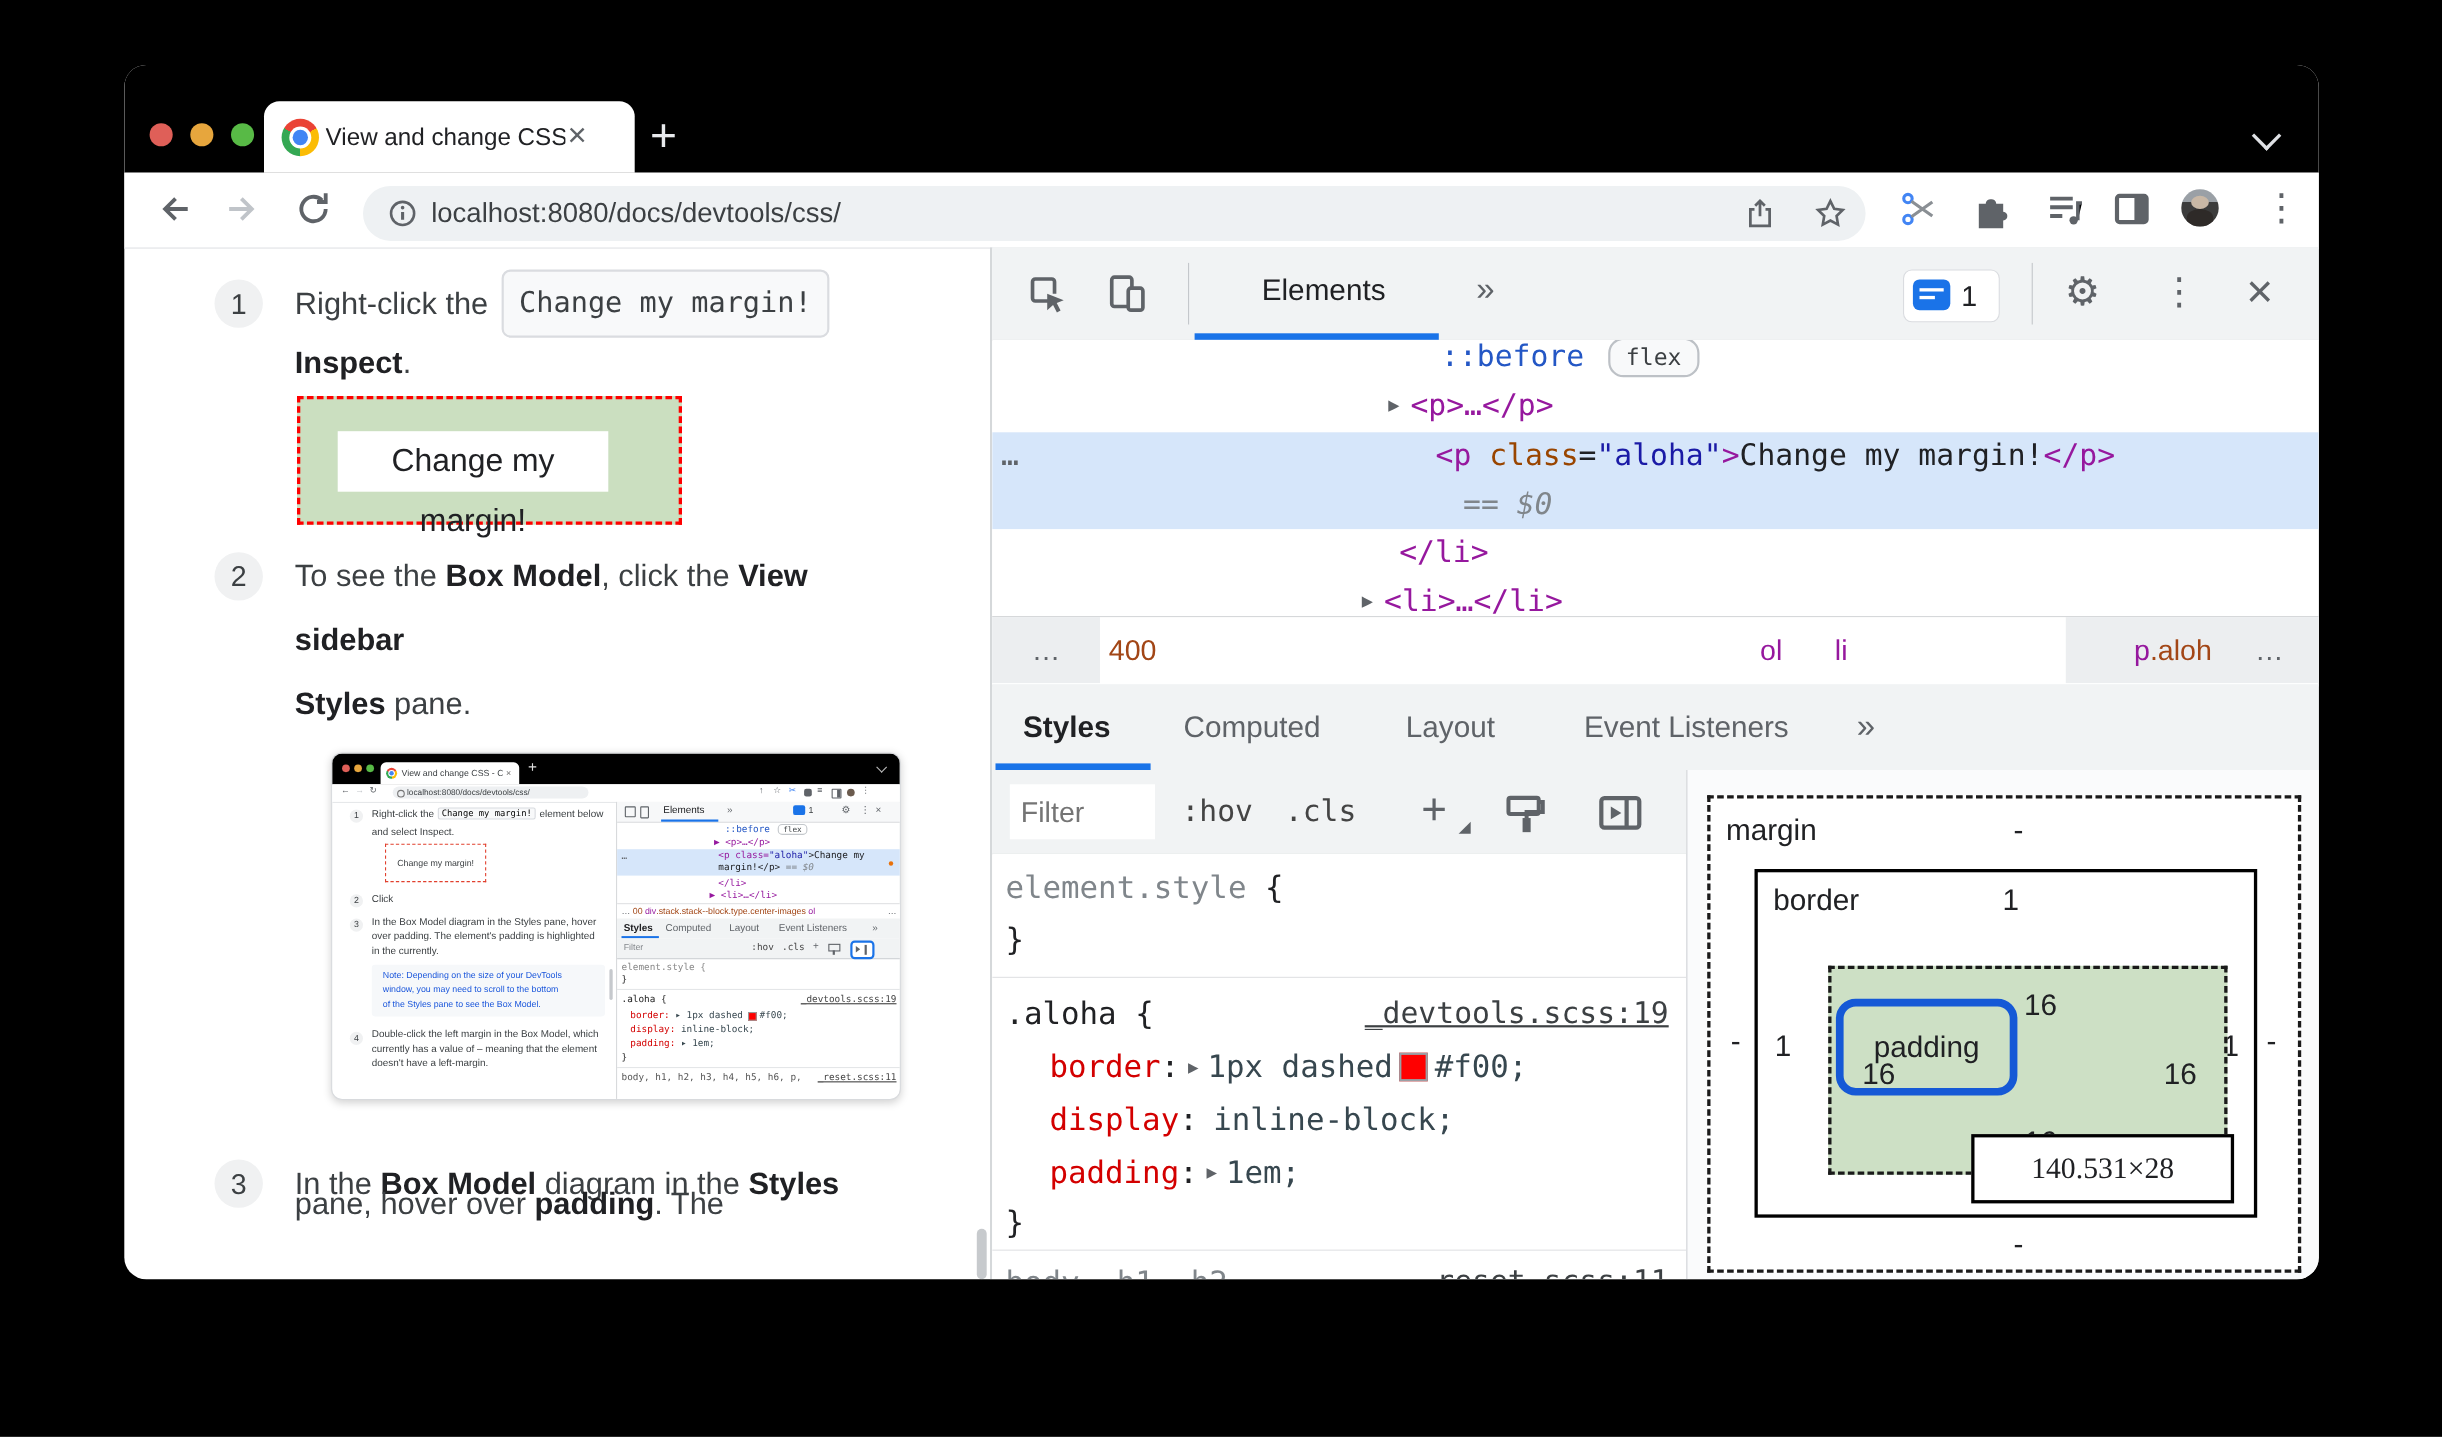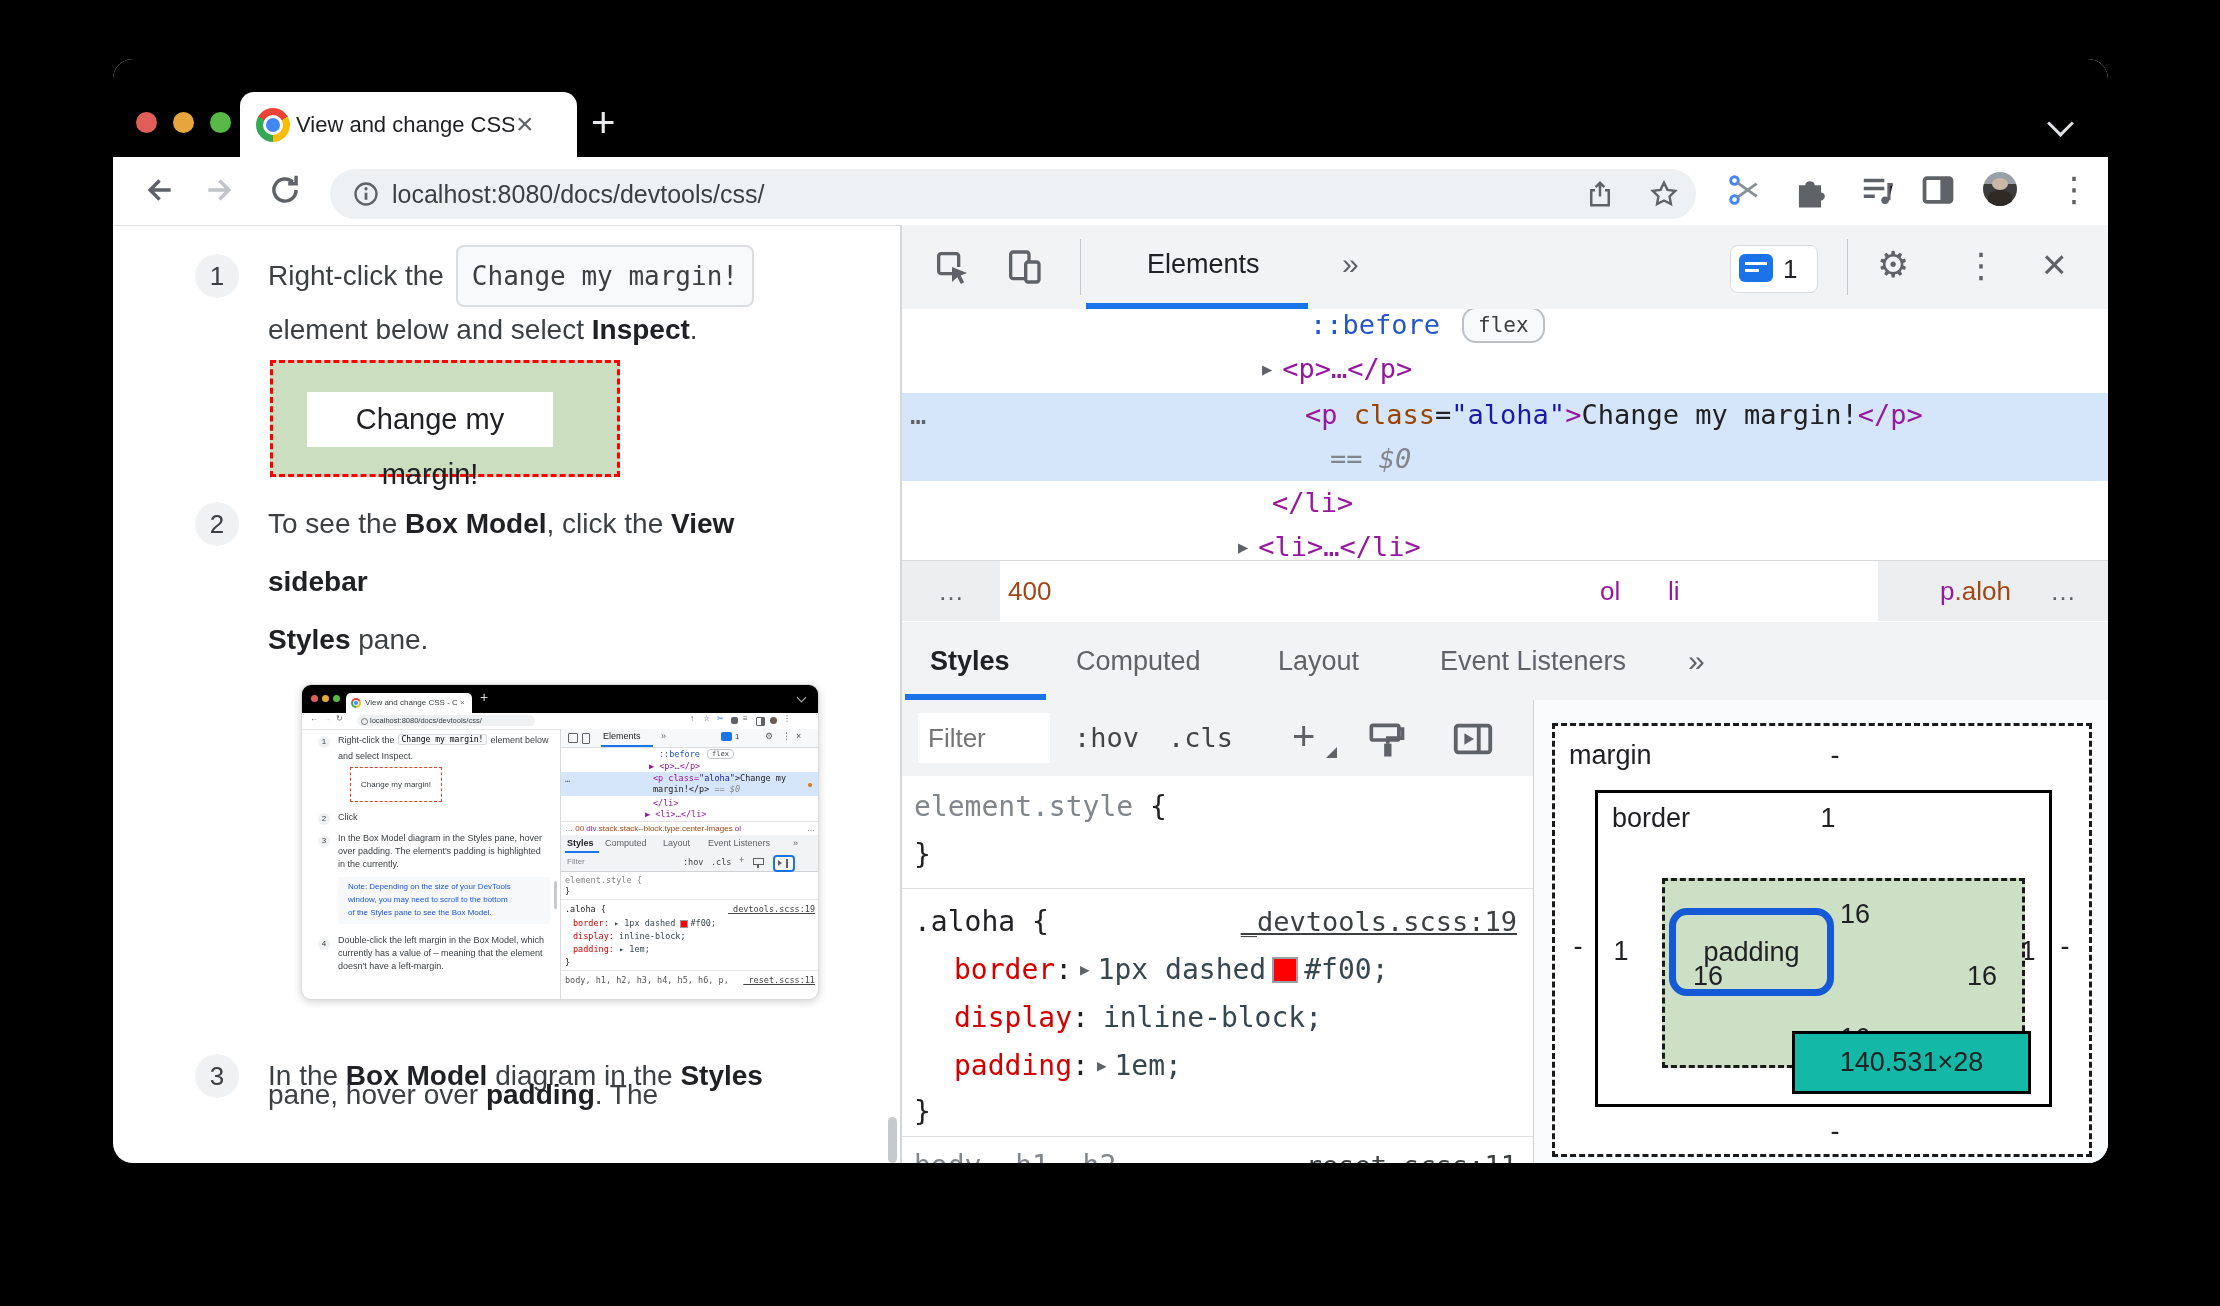--- a/index.html
+++ b/index.html
@@ -67,21 +67,21 @@
   .propn{color:#d30000;} .propv{color:#37474f;}
   .swatch{width:22px;height:22px;background:#ff0000;border:2px solid #9aa0a6;margin:0 6px;}
   .slink{color:#3c4043;text-decoration:underline;font-size:27px;}
   .varrow{color:#5f6368;font-size:16px;margin:0 8px;}
   .boxmodelpane{left:1420px;top:641px;width:575px;height:463px;background:#fafbfc;border-left:1px solid #d0d3d6;}
   .bm-label{font-size:27px;color:#202124;}
   .bm-num{font-size:27px;color:#202124;text-align:center;}
   .bm-margin{left:18px;top:23px;width:534px;height:428px;border:3px dashed #1a1a1a;background:#fff;}
   .bm-border{left:40px;top:64px;width:451px;height:311px;border:3px solid #000;}
   .bm-pad{left:64px;top:85px;width:357px;height:184px;border:3px dashed #1a1a1a;background:#cde0c5;}
-  .bm-content{left:127px;top:150px;width:233px;height:57px;border:3px solid #000;background:#14b8a6;line-height:57px;}
+  .bm-content{left:127px;top:150px;width:233px;height:57px;border:3px solid #000;background:#ffffff;line-height:57px;font-family:Liberation Serif, serif;}
   .bm-ring{left:71px;top:115px;width:151px;height:74px;border:7px solid #1559d6;border-radius:18px;display:flex;align-items:center;justify-content:center;}
   
   .mini{left:188px;top:625px;width:516px;height:314px;background:#fff;border:1px solid #d8dadd;border-radius:10px;overflow:hidden;box-shadow:0 2px 8px rgba(0,0,0,.18);}
   .mini .m9{font-size:9px;color:#3c4043;white-space:pre;}
   .mini .m8{font-size:8px;color:#3c4043;white-space:pre;}
   .mini .mc{font-family:"DejaVu Sans Mono",monospace;font-size:8.5px;white-space:pre;}
   .mini .mnum{width:12px;height:12px;border-radius:50%;background:#f0f1f2;font-size:8px;text-align:center;line-height:12px;color:#3c4043;}
   .mchip{font-family:"DejaVu Sans Mono",monospace;font-size:8px;border:1px solid #d8dbdf;background:#f8f9fa;border-radius:2px;padding:0 3px;margin:0 3px;}
   .mlight{width:7px;height:7px;border-radius:50%;top:10px;}
 </style>
@@ -172,21 +172,21 @@
     <div class="a" style="left:1870px;top:15px;width:34px;height:34px;border-radius:50%;background:linear-gradient(#9aa0a6 0 35%,#3c3c3c 35% 100%);overflow:hidden">
       <div class="a" style="left:9px;top:6px;width:16px;height:12px;border-radius:50%;background:#c9b8a6"></div>
       <div class="a" style="left:5px;top:18px;width:24px;height:16px;border-radius:50% 50% 0 0;background:#2e2a28"></div>
     </div>
     <div class="a dots3" style="left:1944px;top:10px">⋮</div>
   </div>
 
   <div>
     <div class="a stepnum" style="left:82px;top:195px">1</div>
     <div class="a docline" style="left:155px;top:191px"><span>Right-click the</span><span class="chip">Change my margin!</span></div>
-    <div class="a docline" style="left:155px;top:245px"><span>element below and select </span><b>Inspect</b><span>.</span></div>
+    <div class="a docline" style="left:155px;top:245px"><b>Inspect</b><span>.</span></div>
 
     <div class="a greenbox">
       <div class="a whitebox">Change my margin!</div>
     </div>
 
     <div class="a stepnum" style="left:82px;top:443px">2</div>
     <div class="a docline" style="left:155px;top:439px"><span>To see the </span><b>Box Model</b><span>, click the </span><b>View</b></div>
     <div class="a docline" style="left:155px;top:497px"><b>sidebar</b></div>
     <div class="a docline" style="left:155px;top:555px"><b>Styles</b><span> pane.</span></div>
 

